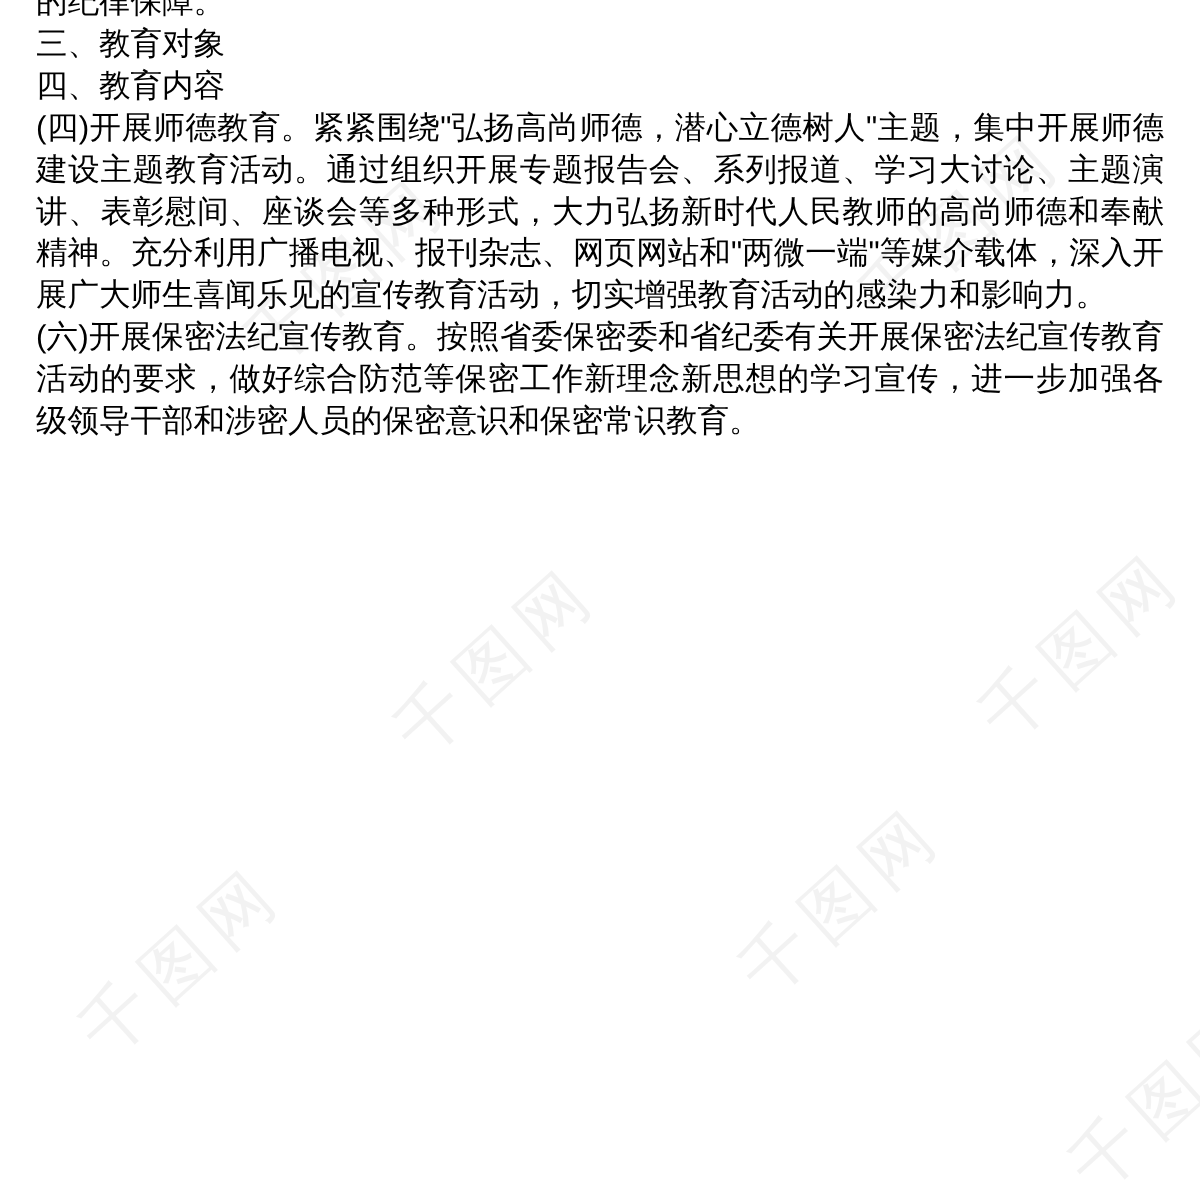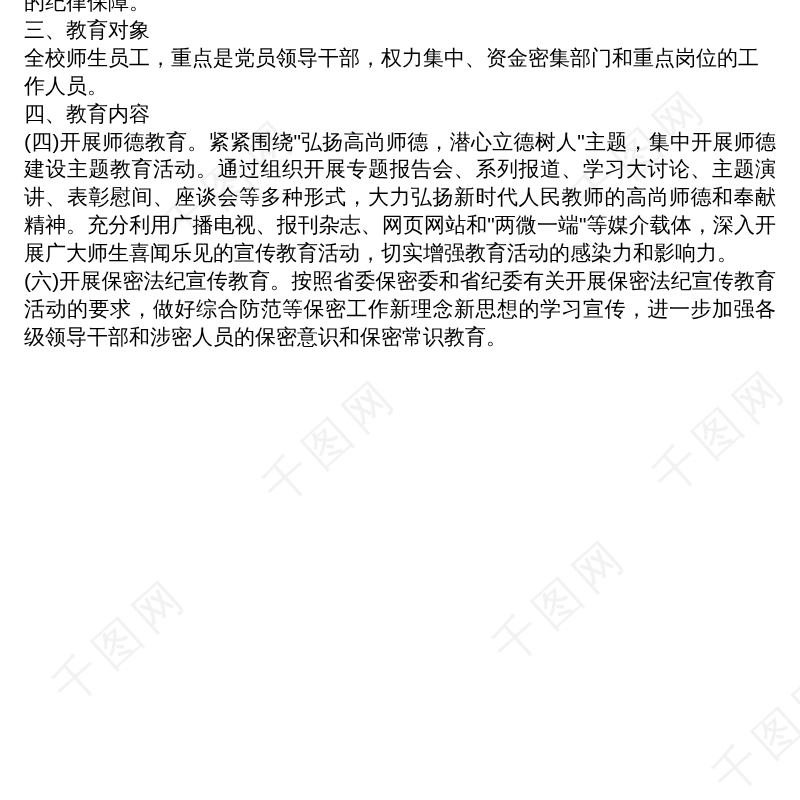--- a/index.html
+++ b/index.html
@@ -70,19 +70,18 @@
     <span class="wm-3">千图网</span>
     <span class="wm-4">千图网</span>
     <span class="wm-5">千图网</span>
     <span class="wm-6">千图网</span>
     <span class="wm-7">千图网</span>
   </div>
 
   <div class="doc">
     <p class="fragment">的纪律保障。</p>
     <p class="heading">三、教育对象</p>
-    <p class="short">全校师生员工，重点是党员领导干部，权力集中、资金密集部门和重点岗位的工作人员。</p>
     <p class="heading">四、教育内容</p>
     <p>(四)开展师德教育。紧紧围绕"弘扬高尚师德，潜心立德树人"主题，集中开展师德建设主题教育活动。通过组织开展专题报告会、系列报道、学习大讨论、主题演讲、表彰慰间、座谈会等多种形式，大力弘扬新时代人民教师的高尚师德和奉献精神。充分利用广播电视、报刊杂志、网页网站和"两微一端"等媒介载体，深入开展广大师生喜闻乐见的宣传教育活动，切实增强教育活动的感染力和影响力。</p>
     <p>(六)开展保密法纪宣传教育。按照省委保密委和省纪委有关开展保密法纪宣传教育活动的要求，做好综合防范等保密工作新理念新思想的学习宣传，进一步加强各级领导干部和涉密人员的保密意识和保密常识教育。</p>
   </div>
 
 </div>
 
 </body></html>

